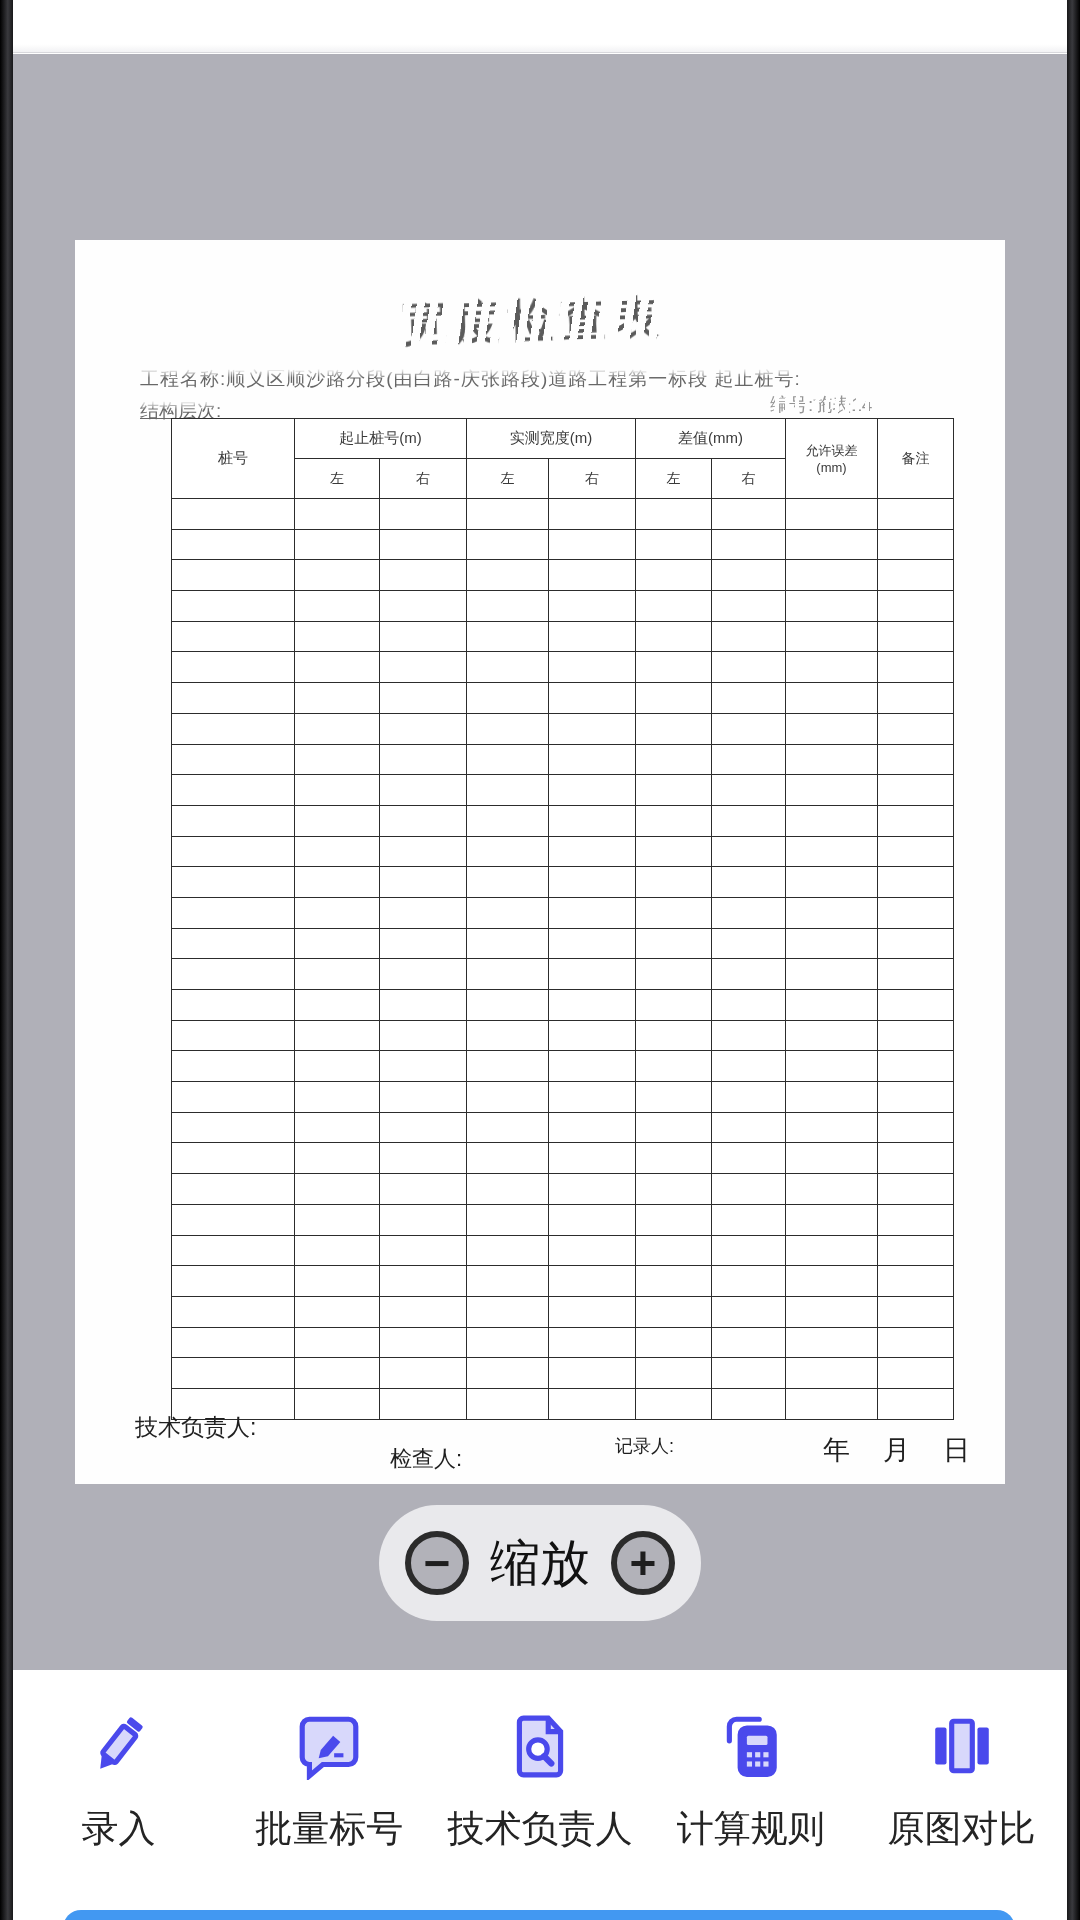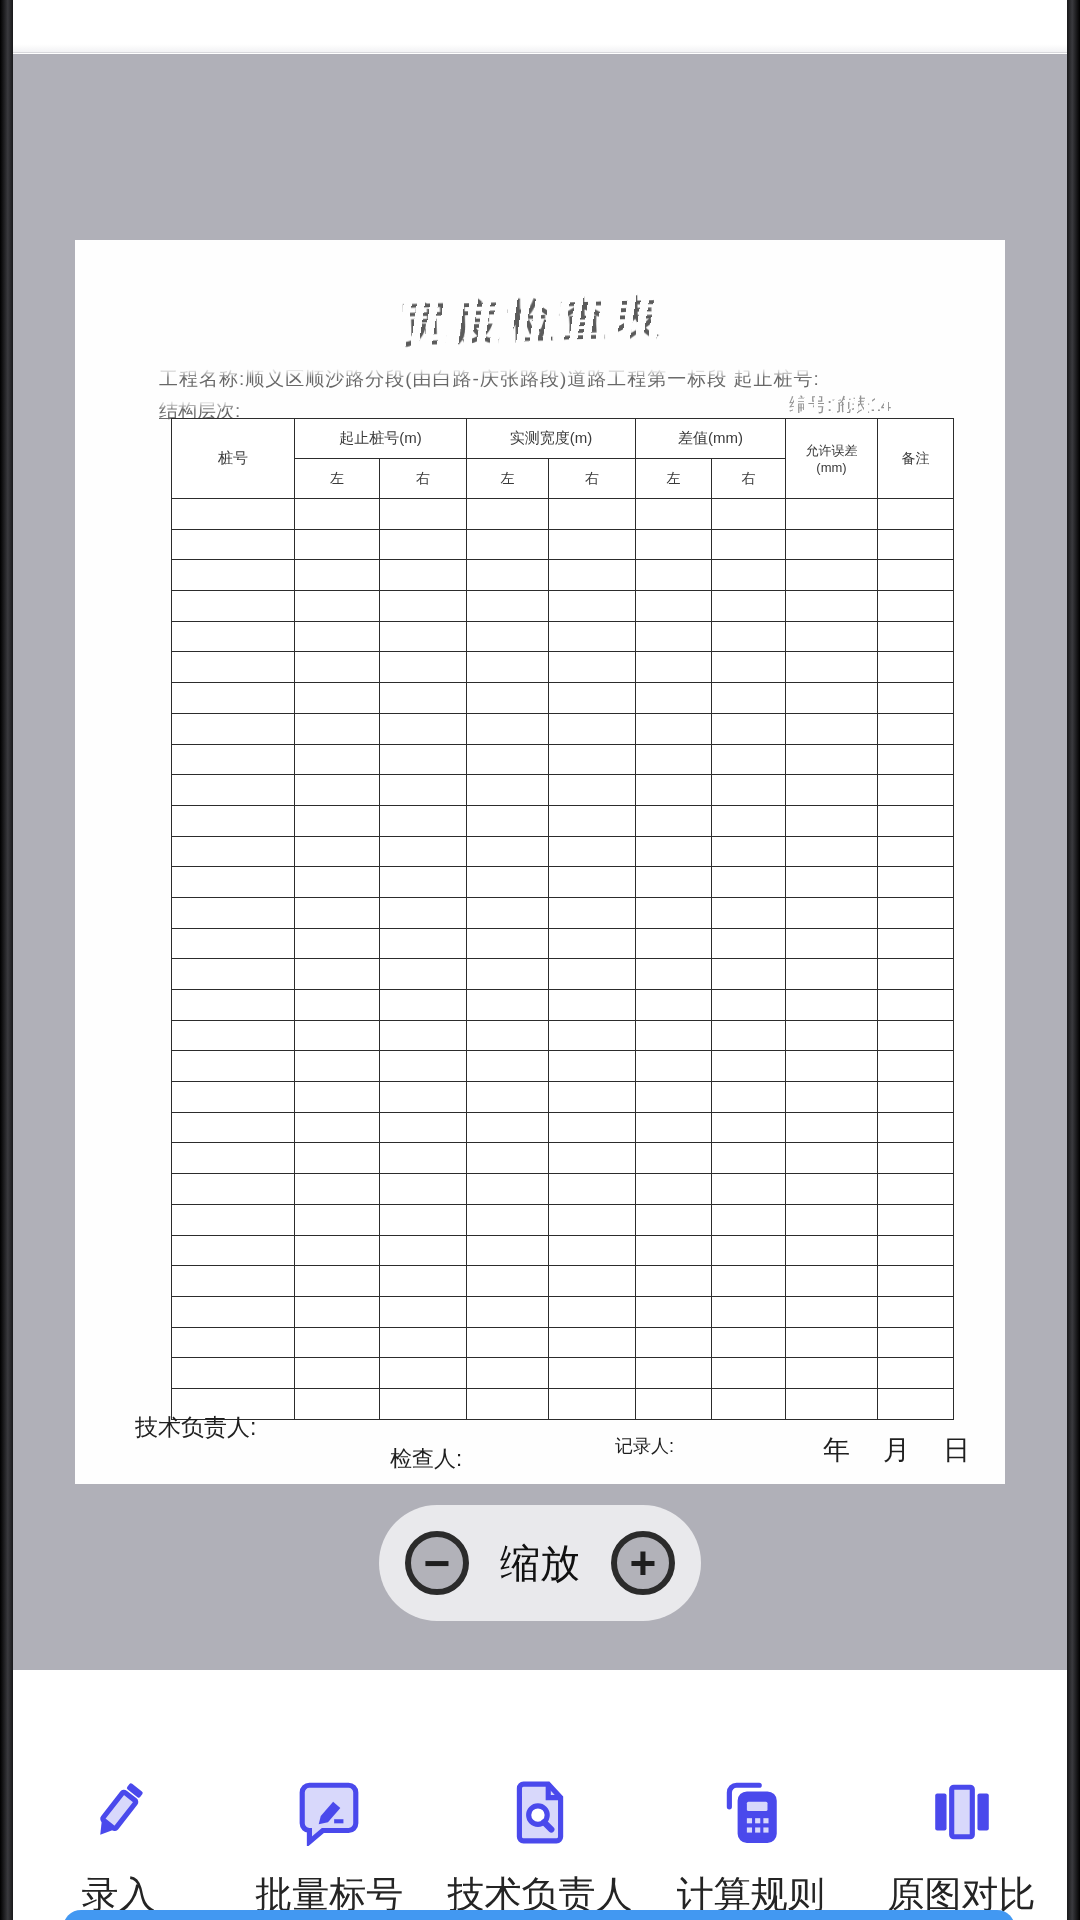--- a/index.html
+++ b/index.html
@@ -35,21 +35,20 @@
     transform:rotate(-1.5deg); filter:blur(0.4px); opacity:.9;
     -webkit-mask-image:repeating-linear-gradient(100deg,#000 0 5px,transparent 5px 13px);
             mask-image:repeating-linear-gradient(100deg,#000 0 5px,transparent 5px 13px);
     white-space:nowrap; overflow:hidden;
   }
   .scan-line {
     position:absolute; color:#3d3d3d; font-size:19px; white-space:nowrap;
     opacity:.78; filter:blur(0.3px);
     -webkit-mask-image:linear-gradient(to top,#000 55%,rgba(0,0,0,.25) 80%,transparent 96%);
             mask-image:linear-gradient(to top,#000 55%,rgba(0,0,0,.25) 80%,transparent 96%);
-            margin-left:19px;
   }
   .scan-line1 { left:65px; top:126px; width:830px; letter-spacing:1px; }
   .scan-line2 { left:65px; top:158px;text-decoration:underline; }
   .scan-line2b {
     left:695px; top:152px; opacity:.55;
     -webkit-mask-image:repeating-linear-gradient(95deg,#000 0 6px,transparent 6px 10px);
             mask-image:repeating-linear-gradient(95deg,#000 0 6px,transparent 6px 10px);
   }
   
   table.form {
@@ -81,25 +80,25 @@
     display:flex; align-items:center; justify-content:space-between;
     padding:0 26px;
   }
   .zoom-btn {
     width:64px; height:64px; border-radius:50%;
     background:#b2b2b9; border:6px solid #2b2b2b;
     display:flex; align-items:center; justify-content:center;
     font-size:46px; font-weight:bold; color:#1e1e1e; line-height:1;
     cursor:pointer; user-select:none;
   }
-  .zoom-label { font-size:40px; color:#111; }
+  .zoom-label { font-size:50px; color:#111; }
   
   .toolbar {
     position:absolute; left:0; top:1670px; width:100%; height:250px;
-    background:#ffffff; display:flex; align-items:flex-end;
+    background:#ffffff; display:flex; align-items:flex-start;
     padding-top:42px;
   }
   .tool-item {
     flex:1; display:flex; flex-direction:column; align-items:center;
     gap:24px; cursor:pointer;
   }
   .tool-item svg { width:68px; height:68px; display:block; }
   .tool-label { font-size:37px; color:#242424; white-space:nowrap; }
   
   .blue-bar {

